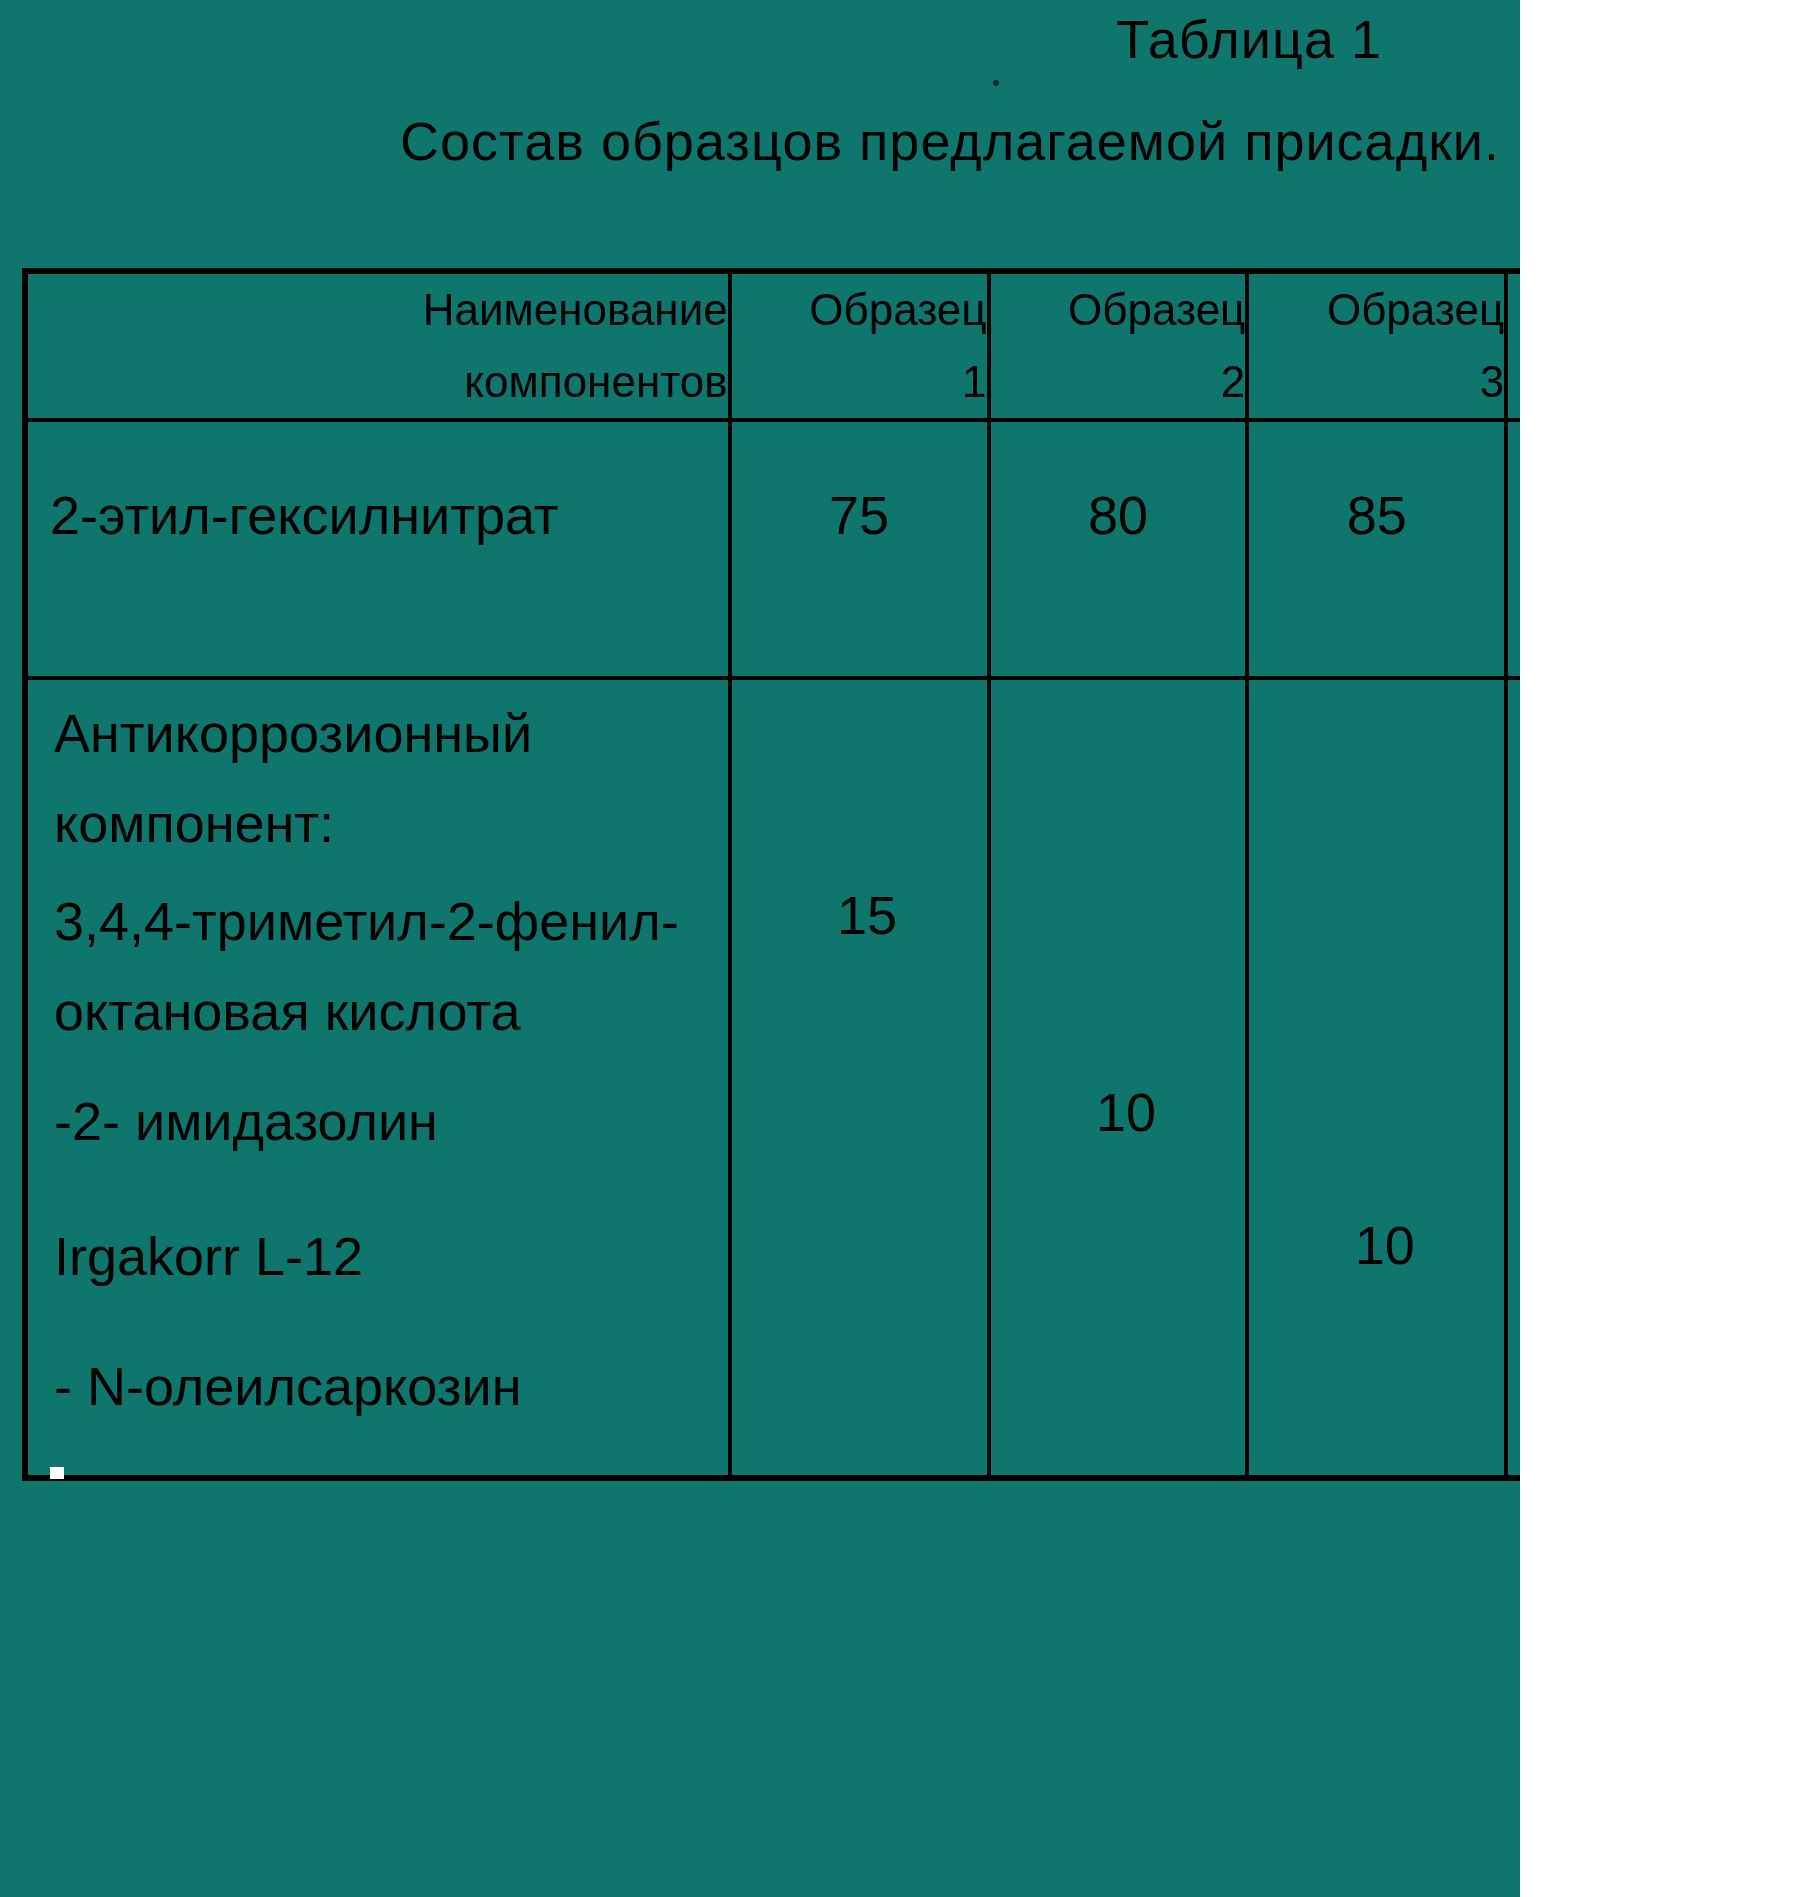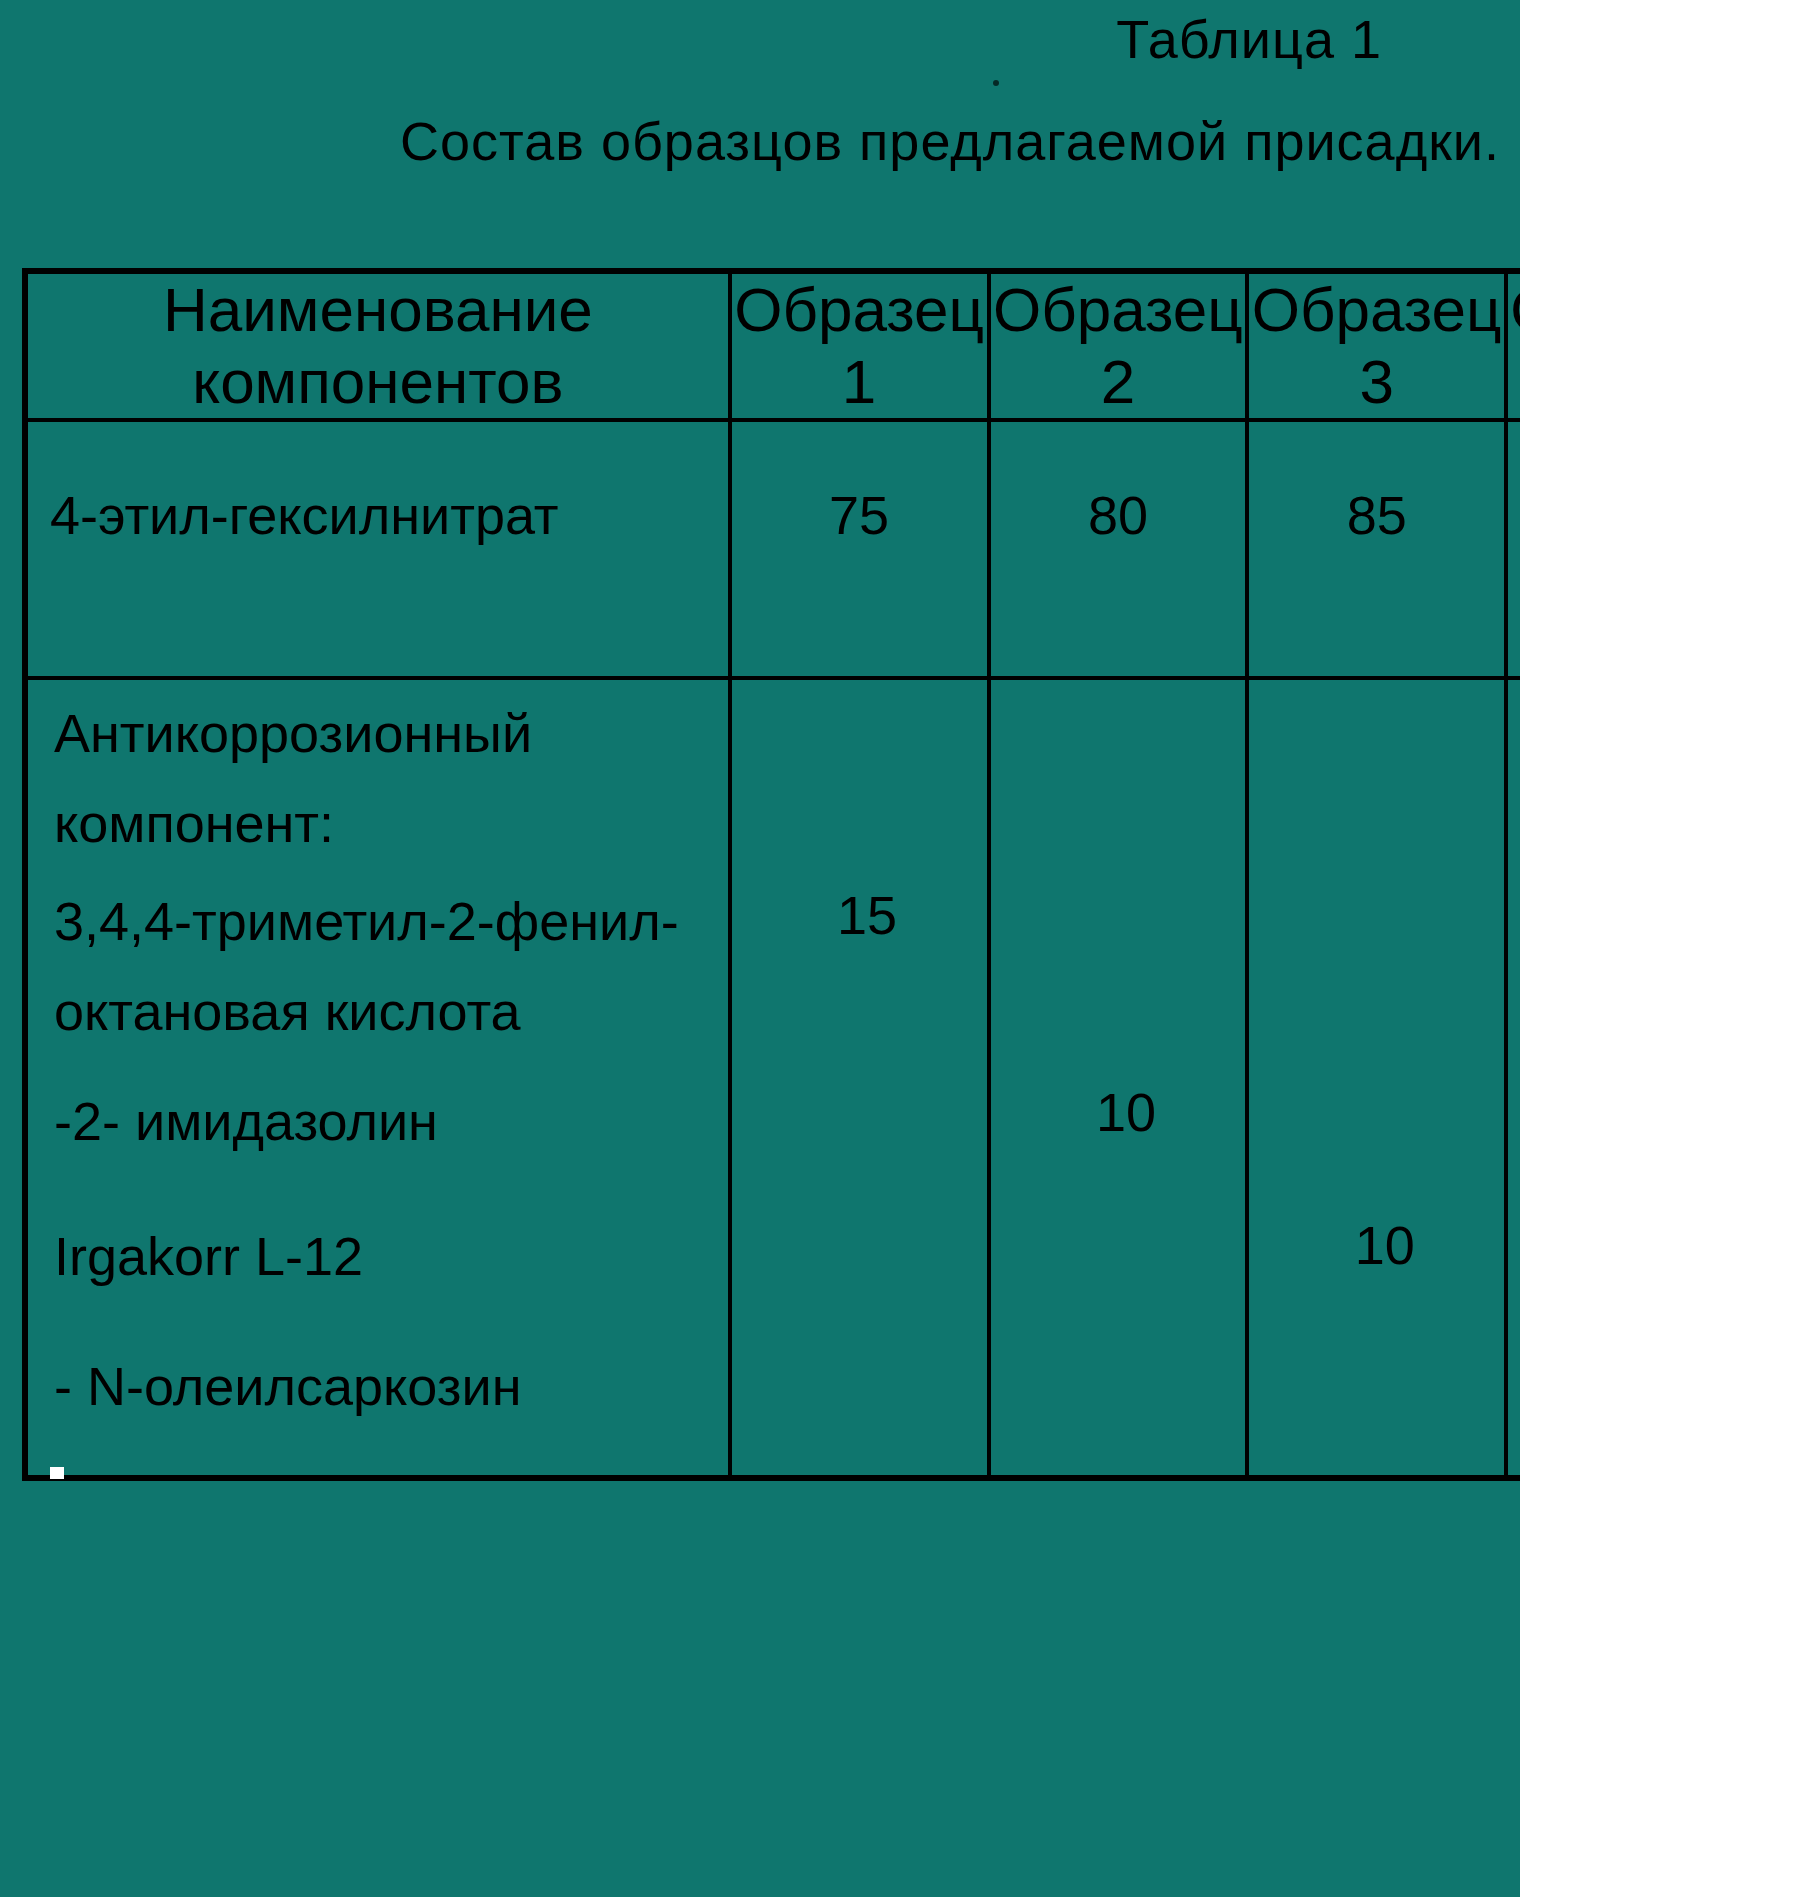--- a/index.html
+++ b/index.html
@@ -72,22 +72,22 @@
   col.c-name { width: 40.5%; }
   col.c-sample { width: 14.875%; }
 
   th, td {
     border: 4px solid #000;
     padding: 0;
     color: #000;
   }
   th {
     font-weight: normal;
-    font-size: 62px;
-    text-align: center;
+    font-size: 44px;
+    text-align: right;
     vertical-align: middle;
     line-height: 72px;
     white-space: pre-line;
   }
   tr.header-row { height: 147px; }
   tr.row-first  { height: 258px; }
   tr.row-tall   { height: 800px; }
   tr.row-mix    { height: 200px; }
   tr.row-last   { height: 193px; }
 
@@ -172,21 +172,21 @@
 2</th>
         <th>Образец
 3</th>
         <th>Образец
 4</th>
       </tr>
     </thead>
     <tbody>
 
       <tr class="row-first">
-        <td class="name-cell">4-этил-гексилнитрат</td>
+        <td class="name-cell">2-этил-гексилнитрат</td>
         <td class="value-cell">75</td>
         <td class="value-cell">80</td>
         <td class="value-cell">85</td>
         <td class="value-cell">90</td>
       </tr>
 
       <tr class="row-tall">
         <td class="name-cell">
           <div class="comp-line l0">Антикоррозионный
 компонент:</div>

